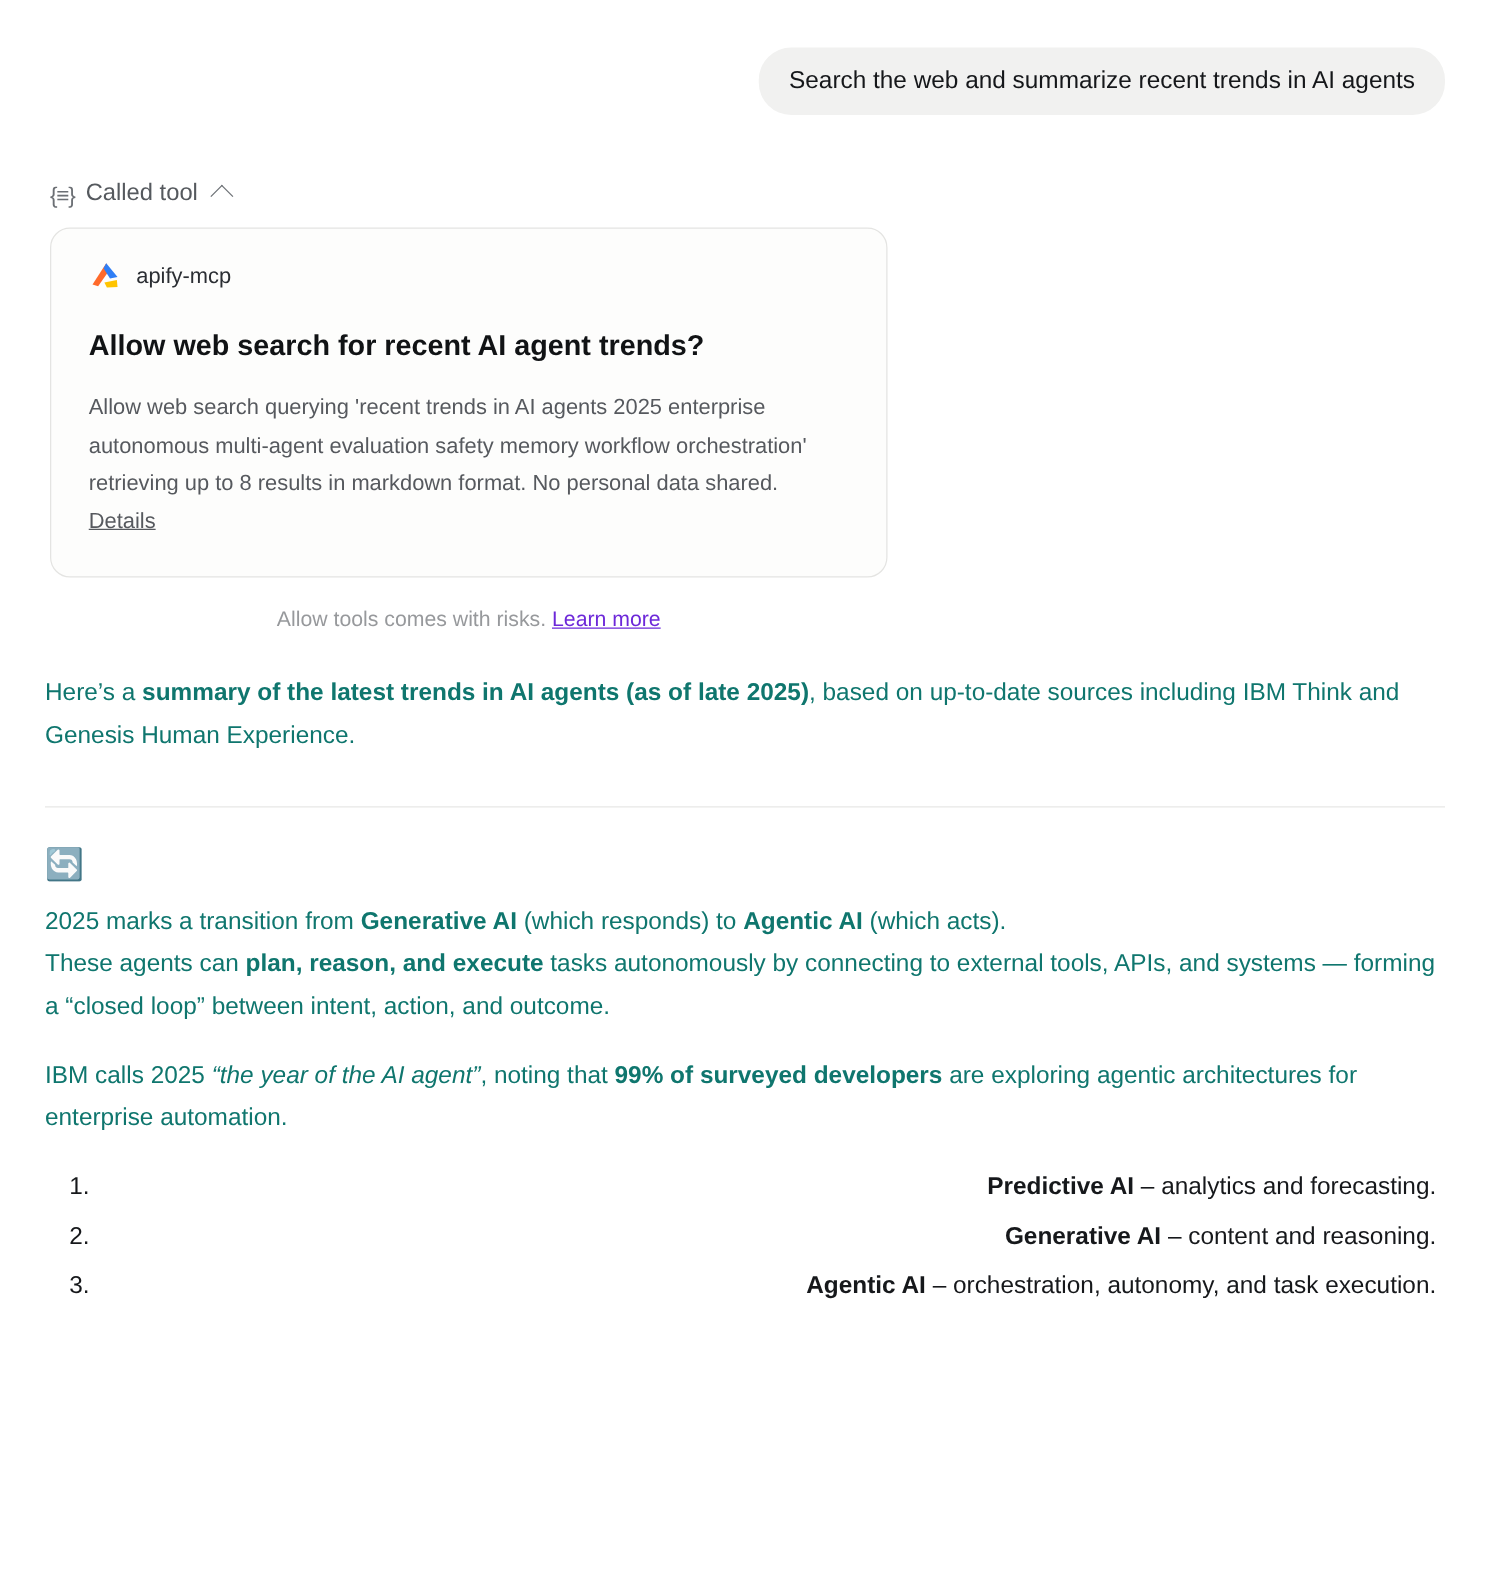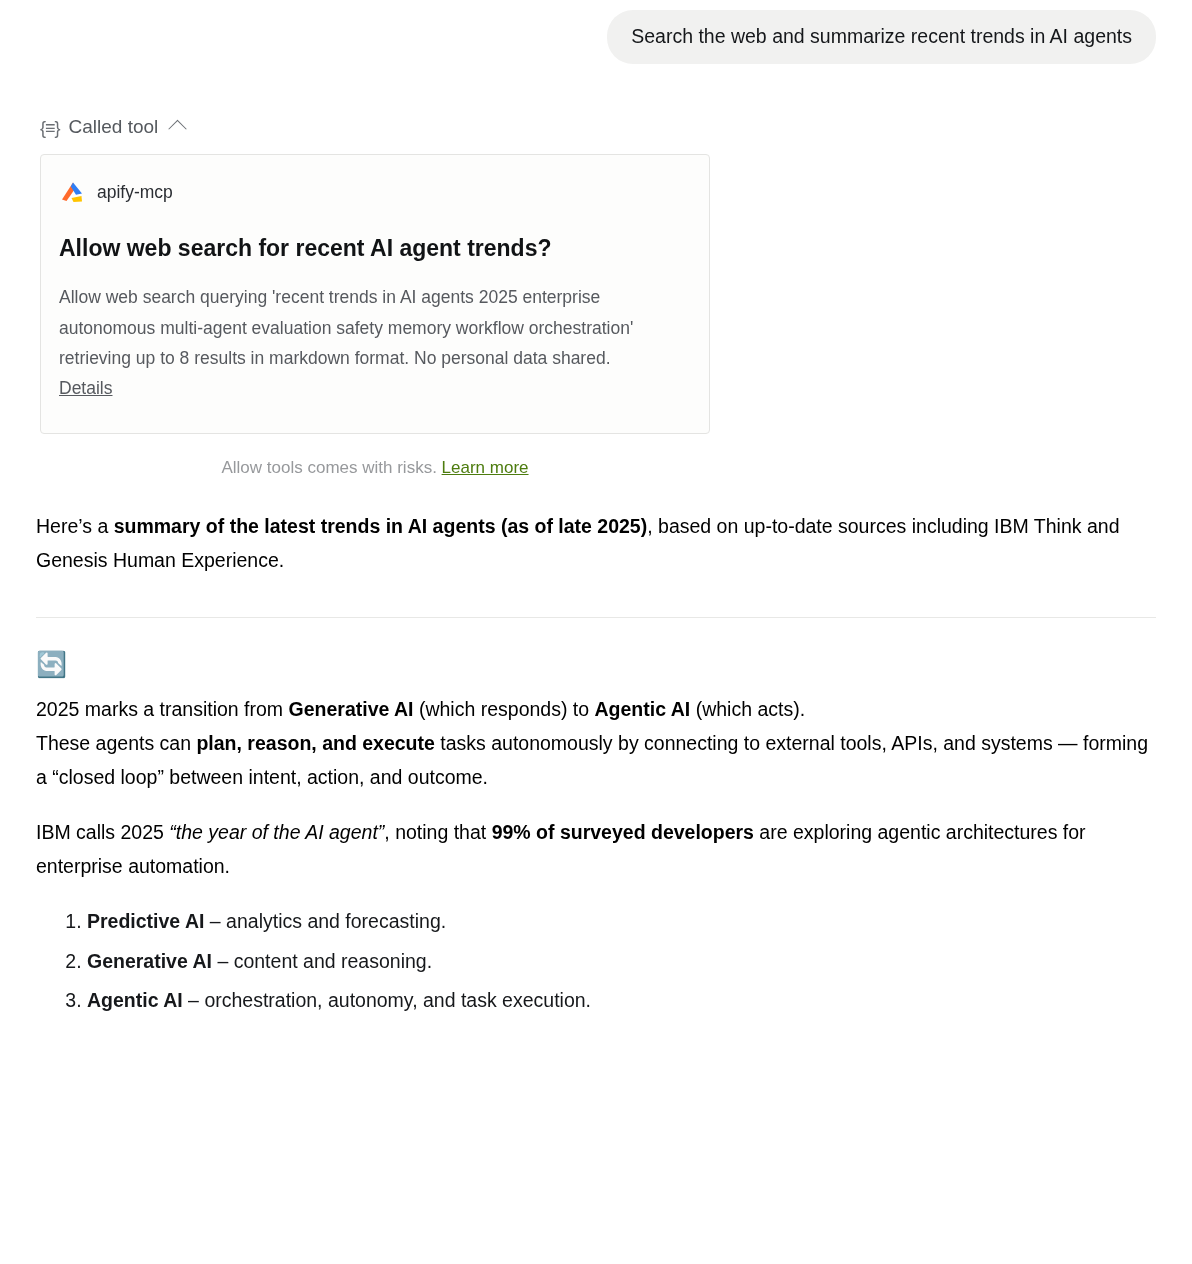--- a/index.html
+++ b/index.html
@@ -28,20 +28,21 @@
   }
   .user-bubble {
     background: #f1f1f0;
     border-radius: 26px;
     padding: 13px 24px 15px 24px;
     font-size: 19.5px;
     line-height: 1.35;
     color: #15171a;
     max-width: 700px;
     text-align: left;
+    margin-top: 28px;
   }
 
   
   .called-tool {
     display: flex;
     align-items: center;
     gap: 9px;
     margin-top: 52px;
     padding-left: 4px;
     color: #55595e;
@@ -62,23 +63,23 @@
     transform: rotate(45deg) translate(1px, 1px);
     margin-left: 4px;
   }
 
   
   .card {
     margin-top: 16px;
     margin-left: 4px;
     width: 670px;
     border: 1px solid #e4e4e2;
-    border-radius: 4px;
+    border-radius: 16px;
     background: #fdfdfc;
-    padding: 24px 30px 30px 18px;
+    padding: 24px 30px 30px 30px;
   }
   .card-head {
     display: flex;
     align-items: center;
     gap: 12px;
   }
   .apify-logo {
     width: 26px; height: 26px;
     position: relative;
     flex: none;
@@ -108,21 +109,21 @@
   }
 
   .risk-note {
     margin-top: 24px;
     margin-left: 4px;
     width: 670px;
     text-align: center;
     font-size: 17px;
     color: #97999c;
   }
-  .risk-note a { color: #4d7c0f; text-decoration: underline; }
+  .risk-note a { color: #6d28d9; text-decoration: underline; }
 
   
   .prose {
     margin-top: 32px;
     font-size: 19.5px;
     line-height: 1.62;
     color: #16181b;
   }
   .prose p { margin: 0 0 8px 0; }
   hr.rule {
@@ -141,35 +142,36 @@
     gap: 12px;
   }
   .emoji {
     font-size: 25px;
     line-height: 1;
   }
   .para {
     margin: 0 0 18px 0;
     font-size: 19.5px;
     line-height: 1.72;
-    color: #000000;
+    color: #0f766e;
   }
   .para.tight { margin-bottom: 22px; }
   .strong { font-weight: bold; }
   .ital { font-style: italic; }
   .lead-label {
     font-weight: bold;
     font-size: 19.5px;
     margin: 0 0 14px 0;
   }
   ol.waves {
-    margin: 17px;
+    margin: 7px;
     padding-left: 34px;
     font-size: 19.5px;
     line-height: 1.72;
+    text-align: right;
   }
   ol.waves li { margin-bottom: 6px; }
 </style>
 </head>
 <body>
 
 <div class="page">
 
   <div class="user-row">
     <div class="user-bubble">Search the web and summarize recent trends in AI agents</div>

